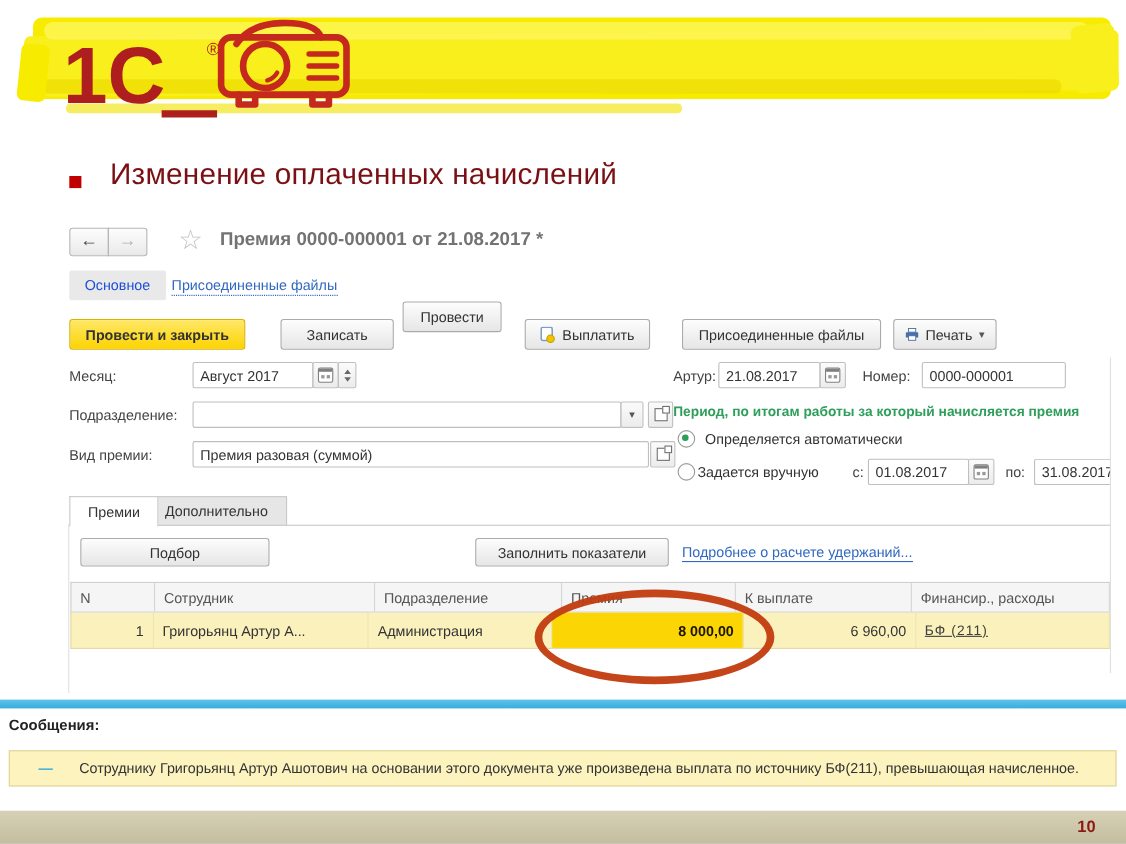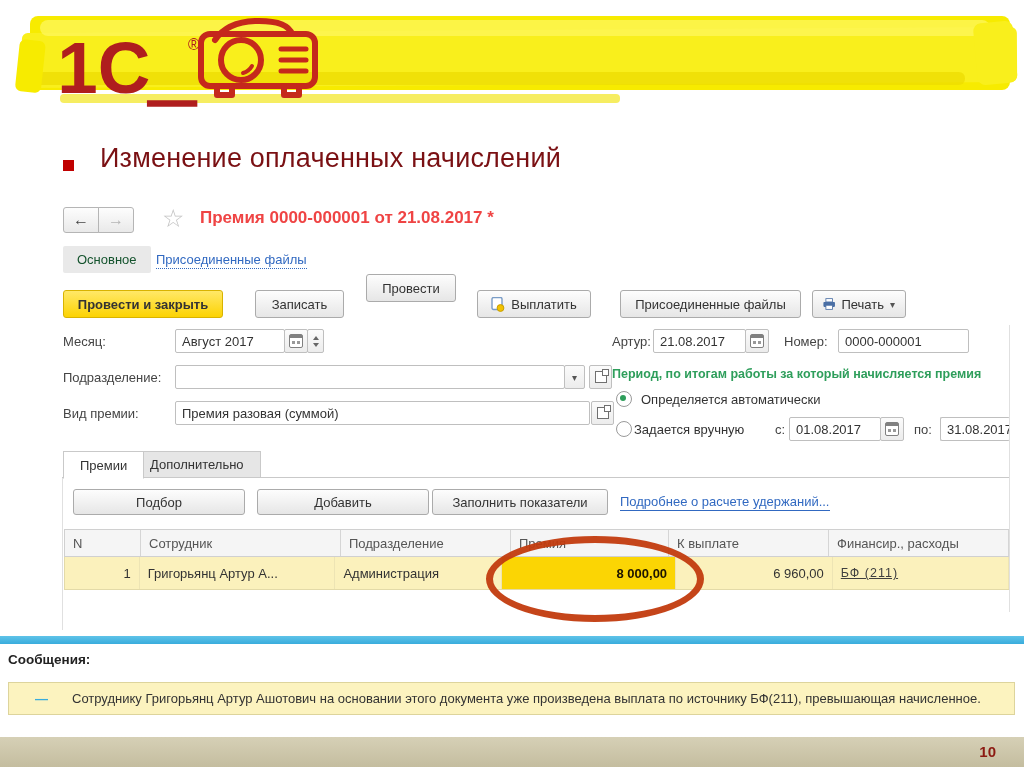--- a/index.html
+++ b/index.html
@@ -46,23 +46,23 @@
   .spin i{width:0;height:0;border-left:3px solid transparent;border-right:3px solid transparent;}
   .spin .up{border-bottom:4px solid #666;}
   .spin .dn{border-top:4px solid #666;}
   .radio{width:14px;height:14px;border:1px solid #9a9a9a;border-radius:50%;background:#fff;position:relative;display:inline-block;}
   .radio.sel::after{content:"";position:absolute;left:3px;top:3px;width:6px;height:6px;border-radius:50%;background:var(--green,#2E9E5B);}
 
   
   .navbtn{position:absolute;box-sizing:border-box;width:36px;height:26px;border:1px solid #B5B5B5;
           background:linear-gradient(#FDFDFD,#E9E9E9);display:flex;align-items:center;justify-content:center;font-size:16px;}
   .star{position:absolute;font-size:25px;color:#C3C3C3;line-height:1;}
-  .doc-title{position:absolute;left:200px;top:208px;font-size:17px;font-weight:bold;color:#ef4444;}
+  .doc-title{position:absolute;left:200px;top:208px;font-size:17px;font-weight:bold;color:#737373;}
   .chip{position:absolute;left:63px;top:246px;height:27px;box-sizing:border-box;background:#E9E9E9;border-radius:2px;
-        display:flex;align-items:center;padding:0 14px;color:#14532d;}
+        display:flex;align-items:center;padding:0 14px;color:#1d4ed8;}
 
   
   .tabline{position:absolute;left:62px;top:477px;width:948px;height:1px;background:#C9C9C9;}
   .tab{position:absolute;top:451px;height:27px;box-sizing:border-box;border:1px solid #C9C9C9;
        display:flex;align-items:center;justify-content:center;padding:0 16px;}
   .tab.active{background:#fff;border-bottom:1px solid #fff;z-index:2;height:28px;}
   .tab.inactive{background:#E6E6E6;}
 
   
   .tbl{position:absolute;left:64px;top:529px;width:945px;}
@@ -141,21 +141,21 @@
   <div class="doc-title">Премия 0000-000001 от 21.08.2017 *</div>
 
   <div class="chip">Основное</div>
   <div style="position:absolute;left:156px;top:252px;">
     <span class="link dotted">Присоединенные файлы</span>
   </div>
 
   <div class="btn btn-yellow" style="left:63px;top:290px;width:160px;">
     <span>Провести и закрыть</span>
   </div>
-  <div class="btn" style="left:255px;top:290px;width:89px;">
+  <div class="btn" style="left:255px;top:290px;width:103px;">
     <span>Записать</span>
   </div>
   <div class="btn" style="left:366px;top:274px;width:90px;">
     <span>Провести</span>
   </div>
   <div class="btn" style="left:477px;top:290px;width:114px;">
     <svg width="14" height="15" viewBox="0 0 14 15">
       <rect x="1" y="0.5" width="10" height="12" rx="1.5" fill="#fff" stroke="#7A9CC6" stroke-width="1.4"></rect>
       <circle cx="9.5" cy="11" r="3.4" fill="#F2C200" stroke="#C79E00"></circle>
     </svg>
@@ -224,23 +224,20 @@
   </div>
   <div class="lbl" style="left:914px;top:417px;">по:</div>
   <div class="field" style="left:940px;top:417px;width:70px;border-right:none;">31.08.2017</div>
 
   <div class="tabline"></div>
   <div class="tab active" style="left:63px;">Премии</div>
   <div class="tab inactive" style="left:133px;">Дополнительно</div>
 
   <div class="btn" style="left:73px;top:489px;width:172px;height:26px;">
     <span>Подбор</span>
-  </div>
-  <div class="btn" style="left:257px;top:489px;width:172px;height:26px;">
-    <span>Добавить</span>
   </div>
   <div class="btn" style="left:432px;top:489px;width:176px;height:26px;">
     <span>Заполнить показатели</span>
   </div>
   <div style="position:absolute;left:620px;top:494px;">
     <span class="link solidline">Подробнее о расчете удержаний...</span>
   </div>
 
   <div class="tbl">
     <div class="tbl-head">

